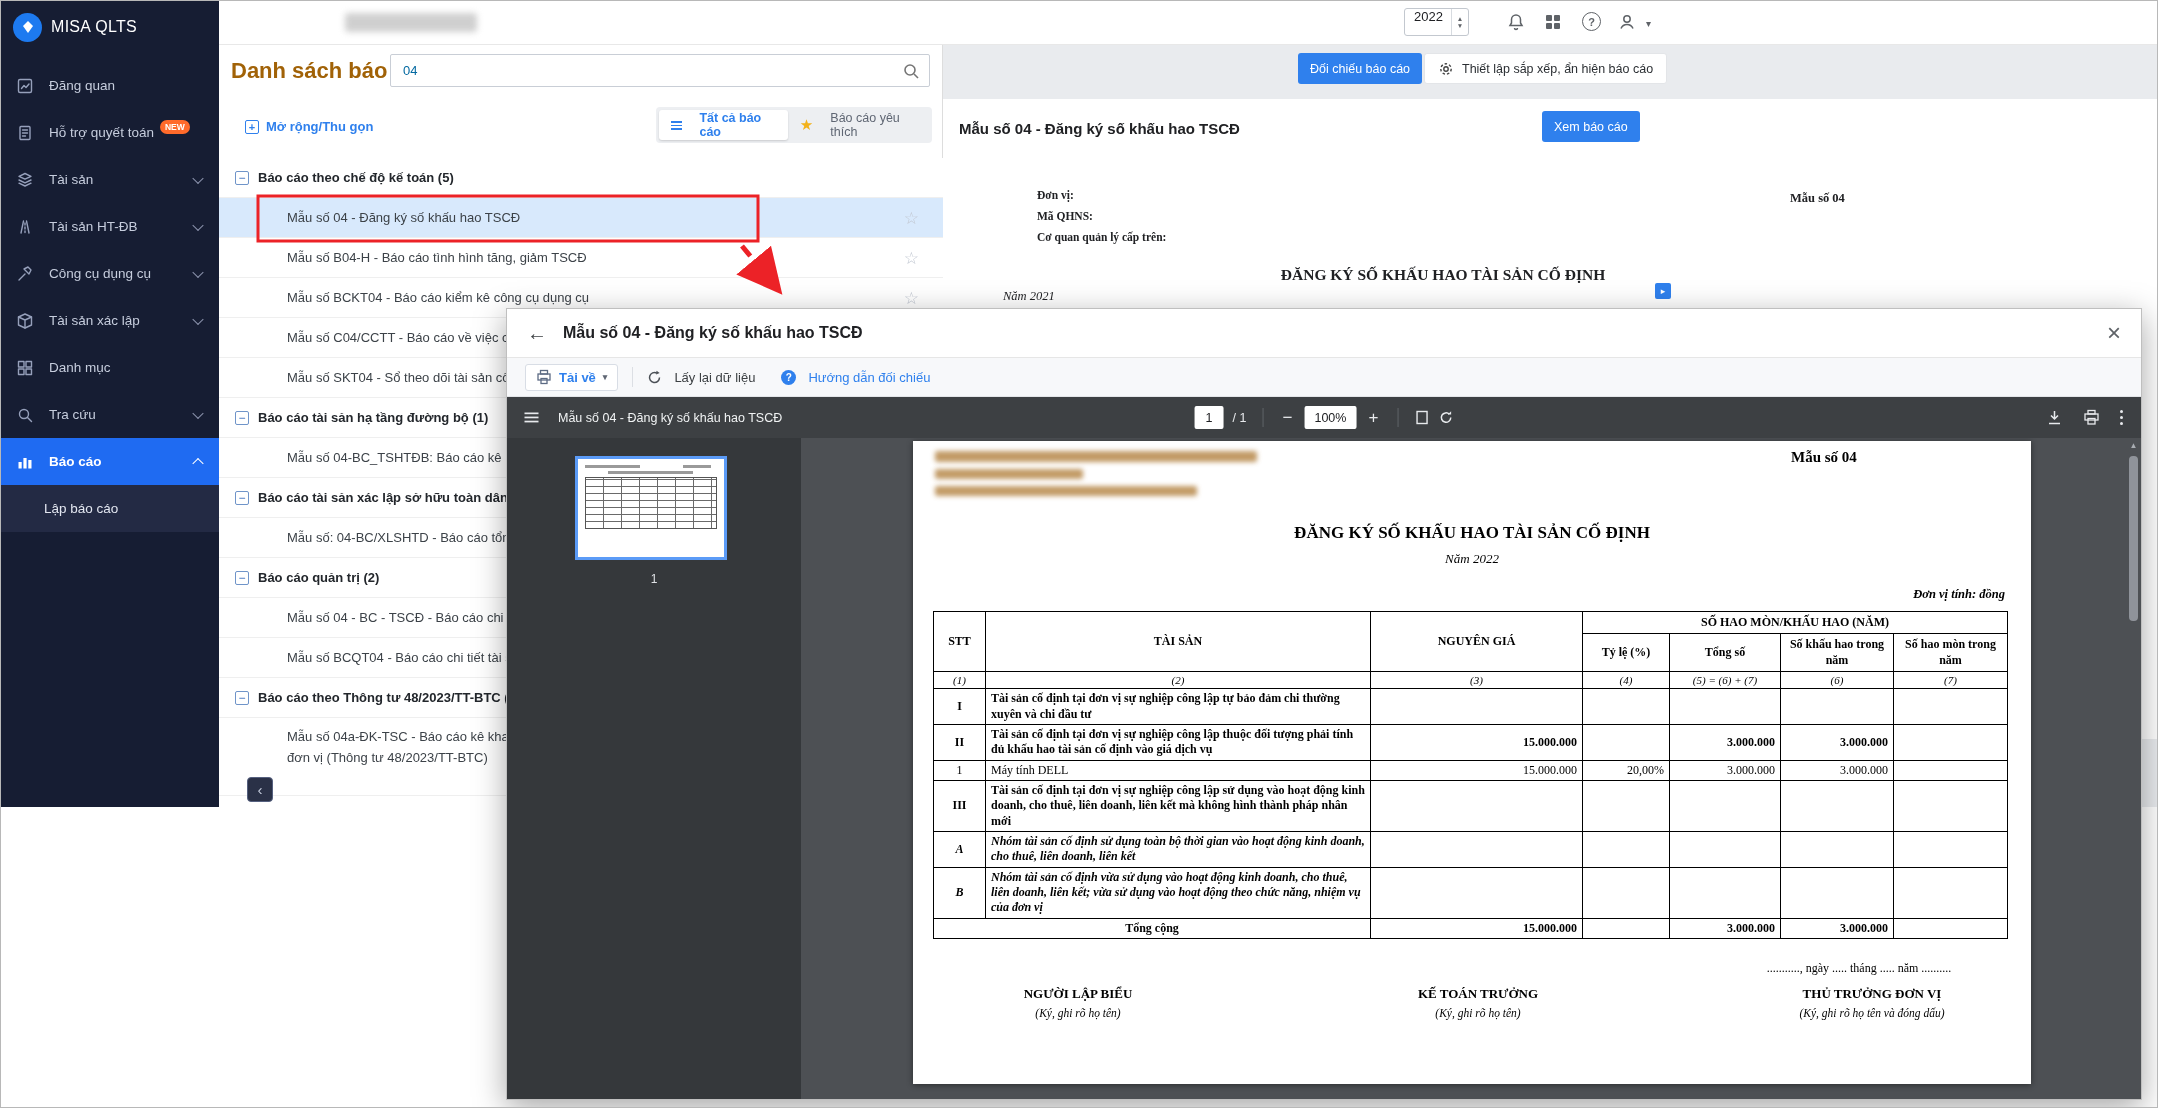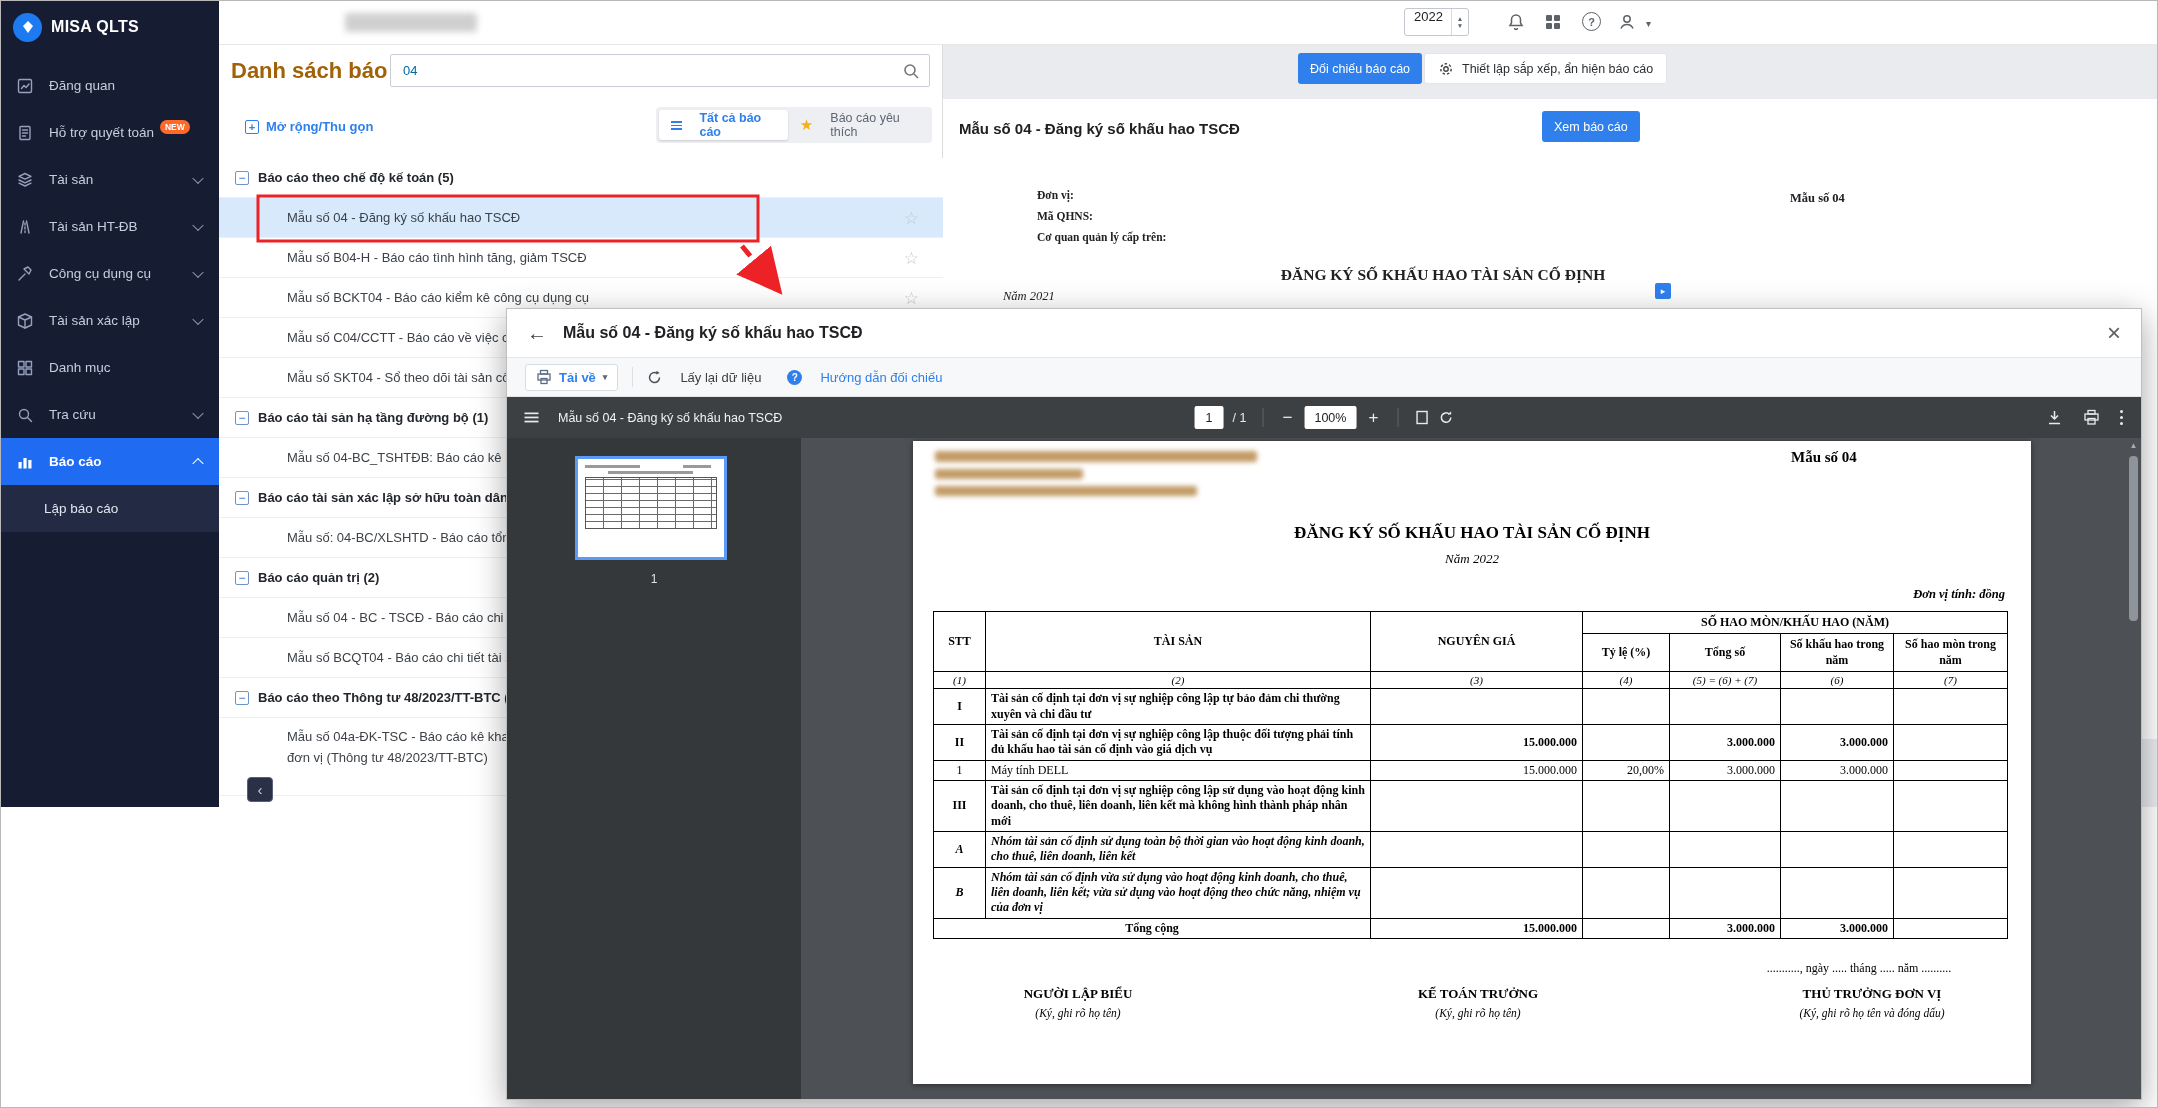--- a/index.html
+++ b/index.html
@@ -8,21 +8,21 @@
 svg{display:block}
 
 
 .app{position:absolute;left:0;top:0;width:2158px;height:807px;background:#fff;border-bottom:1px solid #c9c9c9}
 .frame{position:absolute;inset:0;border:1px solid #b8b8b8;pointer-events:none;z-index:95}
 
 
 .sidebar{position:absolute;left:0;top:0;width:219px;height:807px;background:#161d33}
 .brand{position:absolute;left:0;top:0;width:100%;height:54px;display:flex;align-items:center;padding-left:13px}
 .brand-badge{width:29px;height:29px;border-radius:50%;background:#1d7af0;display:flex;align-items:center;justify-content:center}
-.brand-name{color:#fff;font-weight:700;font-size:16px;margin-left:9px;letter-spacing:.3px}
+.brand-name{color:#fff;font-weight:400;font-size:16px;margin-left:9px;letter-spacing:.3px}
 .nav{position:absolute;top:62px;left:0;width:100%}
 .nav-item{position:relative;height:47px;display:flex;align-items:center;padding-left:16px;color:#c6cddd;font-size:13.5px;cursor:pointer}
 .nav-label{margin-left:15px;white-space:nowrap}
 .nav-item.active{background:#1f6bf2;color:#fff;font-weight:700}
 .nav-item.sub{background:#232a44;color:#e2e6f0}
 .nav-item.sub .nav-label{margin-left:28px}
 .nav-ico{width:18px;height:18px;display:inline-flex;flex:0 0 18px}
 .nav-ico svg{width:18px;height:18px;stroke:#96a0bb;fill:none;stroke-width:1.4;stroke-linecap:round;stroke-linejoin:round}
 .nav-item.active .nav-ico svg{stroke:#fff;fill:none}
 .chev{position:absolute;right:17px;top:50%;width:8px;height:8px;border-right:1.6px solid #8b93ad;border-bottom:1.6px solid #8b93ad}
@@ -81,21 +81,21 @@
 
 .modal{position:absolute;left:506px;top:308px;width:1636px;height:792px;background:#fff;border:1px solid #bfbfbf;box-shadow:0 8px 30px rgba(0,0,0,.35);z-index:50}
 .m-head{position:relative;height:49px;border-bottom:1px solid #e6e6e6;display:flex;align-items:center;padding:0 20px}
 .back{font-size:20px;color:#3c4043;margin-right:16px;cursor:pointer}
 .m-title{font-size:16px;font-weight:600}
 .close{margin-left:auto;font-size:24px;color:#5f6368;line-height:1;cursor:pointer}
 .m-toolbar{height:39px;background:#f7f8fa;border-bottom:1px solid #e4e6e9;display:flex;align-items:center;padding-left:18px}
 .dl-btn{display:inline-flex;align-items:center;gap:7px;background:#fff;border:1px solid #d8dde5;border-radius:3px;height:27px;padding:0 10px;color:#2f80ed;font-size:13px;font-weight:600;cursor:pointer}
 .dl-btn .caret{color:#5f6673;font-size:9px}
 .vdiv{width:1px;height:20px;background:#dcdfe4;margin:0 14px}
-.tb-act{display:inline-flex;align-items:center;gap:18px;font-size:13px;color:#3c4043;cursor:pointer}
+.tb-act{display:inline-flex;align-items:center;gap:12px;font-size:13px;color:#3c4043;cursor:pointer}
 .tb-act.guide{margin-left:26px;color:#2f80ed}
 .qcirc{width:15px;height:15px;border-radius:50%;background:#2f80ed;color:#fff;font-size:10px;font-weight:700;display:inline-flex;align-items:center;justify-content:center}
 .pdfbar{position:relative;height:41px;background:#3d4043;display:flex;align-items:center;padding:0 16px;color:#f1f3f4}
 .pdf-title{margin-left:18px;font-size:12.5px}
 .pdf-center{position:absolute;left:50%;transform:translateX(-50%);display:flex;align-items:center;gap:9px}
 .pagebox{width:29px;height:23px;background:#fff;border-radius:2px;color:#202124;font-size:12.5px;display:flex;align-items:center;justify-content:center;cursor:text}
 .ptotal{font-size:12.5px;color:#e8eaed}
 .psep{width:1px;height:19px;background:#5f6368;margin:0 7px}
 .zbtn{font-size:17px;color:#e8eaed;width:16px;text-align:center;cursor:pointer}
 .zoombox{width:52px;height:23px;background:#fff;border-radius:2px;color:#202124;font-size:12.5px;display:flex;align-items:center;justify-content:center}

